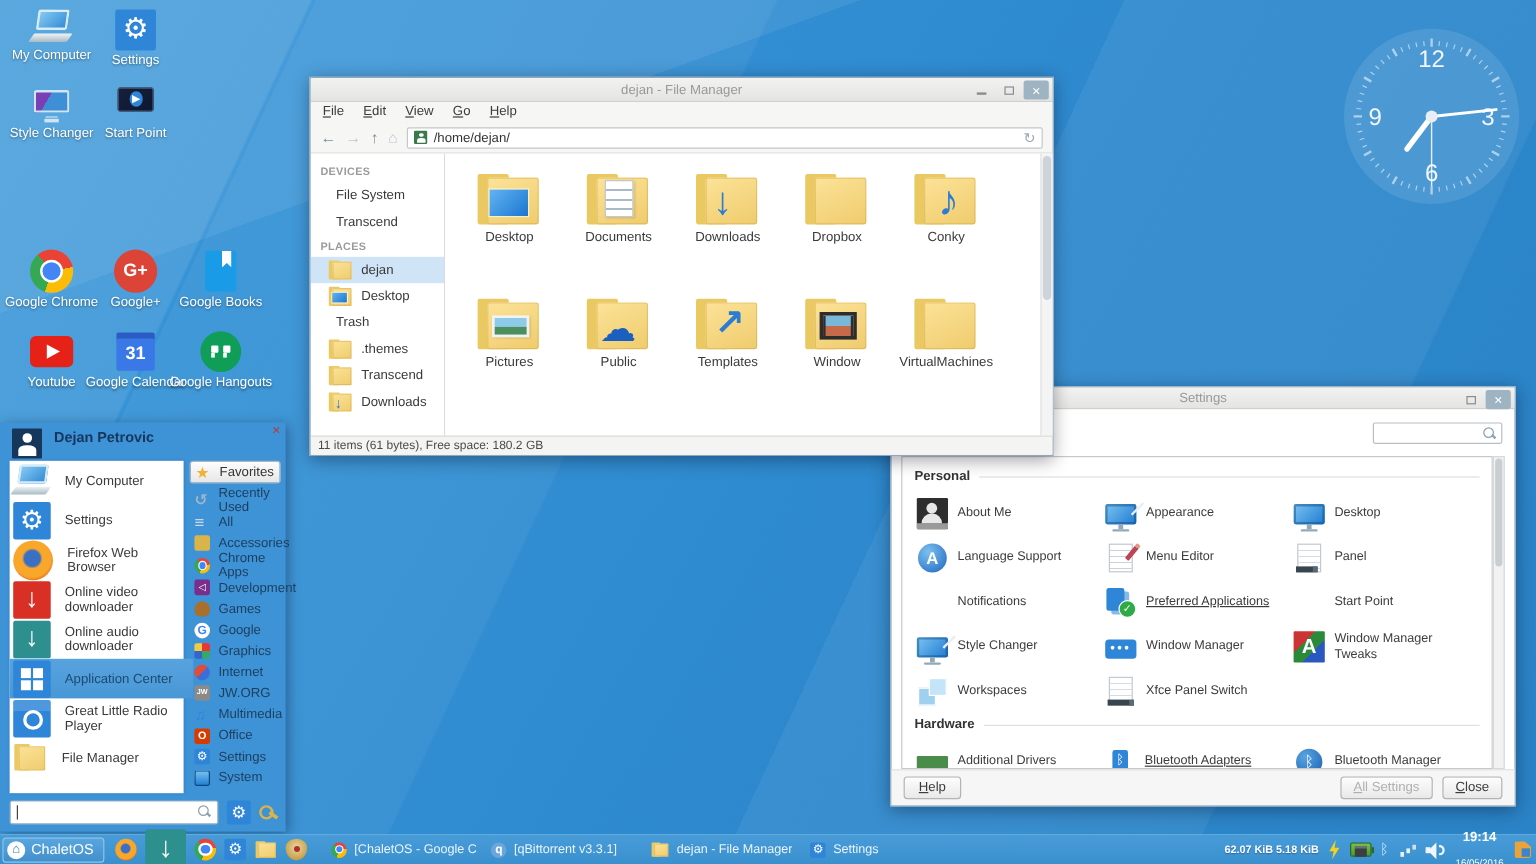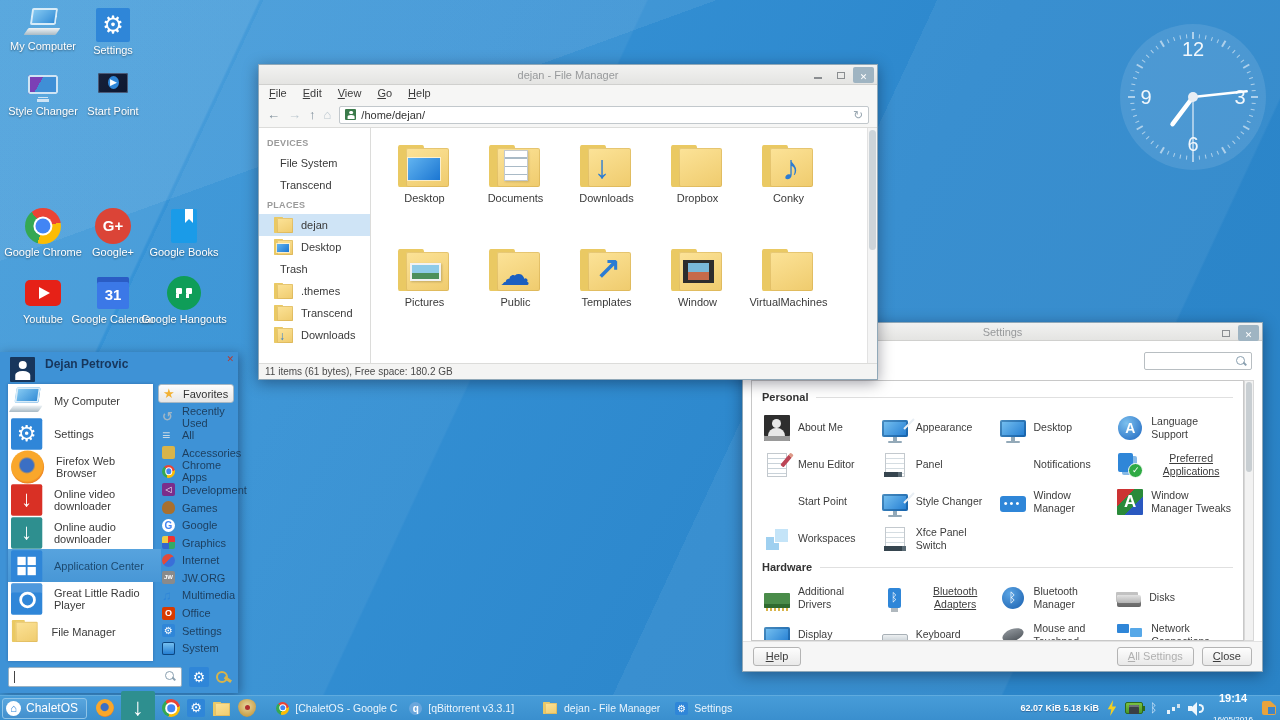--- a/index.html
+++ b/index.html
@@ -220,21 +220,21 @@
   #settings { left:742px; top:322px; width:521px; height:350px; z-index:3; background:#fff; }
   #settings .titlebar { height:18px; }
   .set-search-row { height:38px; position:relative; }
   .set-search { position:absolute; right:10px; top:11px; width:108px; height:18px; background:#fff; border:1px solid #b8bec2; border-radius:2px; display:flex; align-items:center; justify-content:flex-end; padding:0 4px; }
   .set-panel { position:absolute; left:8px; right:18px; top:57px; bottom:30px; border:1px solid #c8c8c8; background:#fff; padding:6px 10px 0; overflow:hidden; }
   .set-vscroll { position:absolute; right:8px; top:57px; bottom:30px; width:10px; background:#f2f2f2; border:1px solid #d8d8d8; }
   .set-vscroll .thumb { position:absolute; left:1px; right:1px; top:1px; height:90px; background:#c8ced2; border-radius:3px; }
   .sec-head { display:flex; align-items:center; gap:8px; margin:4px 0 6px; }
   .sec-head .nm { font-size:11px; font-weight:bold; color:#333; white-space:nowrap; }
   .sec-head .rule { flex:1; height:1px; background:#e0e0e0; }
-  .set-grid { display:grid; grid-template-columns:repeat(4,1fr); }
+  .set-grid { display:grid; grid-template-columns:repeat(3,1fr); }
   .s-item { display:flex; align-items:center; gap:8px; min-height:37px; padding:2px 2px; }
   .s-item .lbl { font-size:10.5px; color:#3c3c3c; line-height:1.2; }
   .s-item .lbl.ul { text-decoration:underline;text-align:center; }
   .set-btns { position:absolute; left:0; right:0; bottom:0; height:30px; display:flex; align-items:center; padding:0 10px; gap:8px; background:#f6f6f6; border-top:1px solid #e2e2e2; }
   .btn { min-width:48px; height:19px; padding:0 10px; font-size:11px; color:#3c3c3c; background:linear-gradient(#fdfdfd,#e9e9e9); border:1px solid #b4b4b4; border-radius:3px; display:block; text-align:center; line-height:17px; }
   .btn::first-letter { text-decoration:underline; }
   .btn.disabled { color:#b0b0b0; }
   .spacer { flex:1; }
 
   

